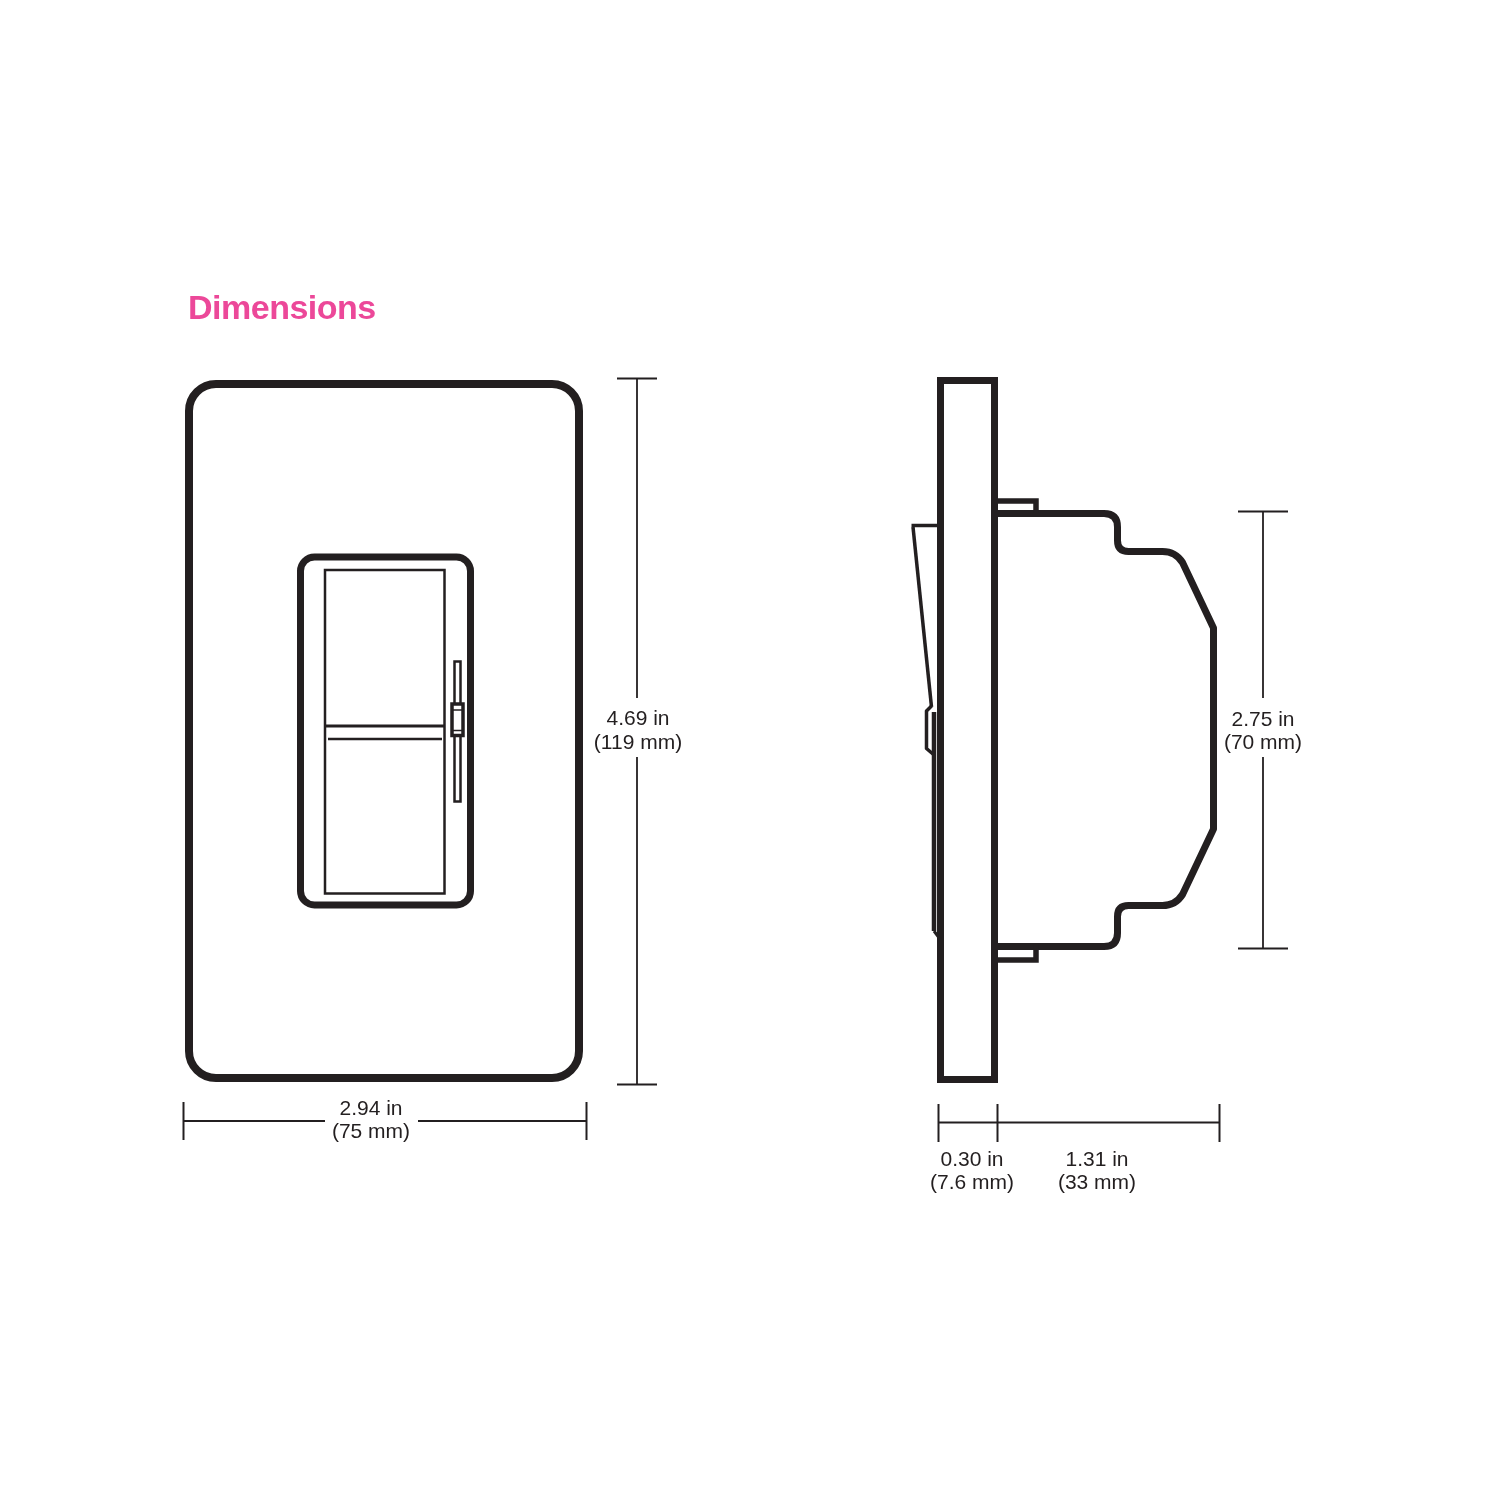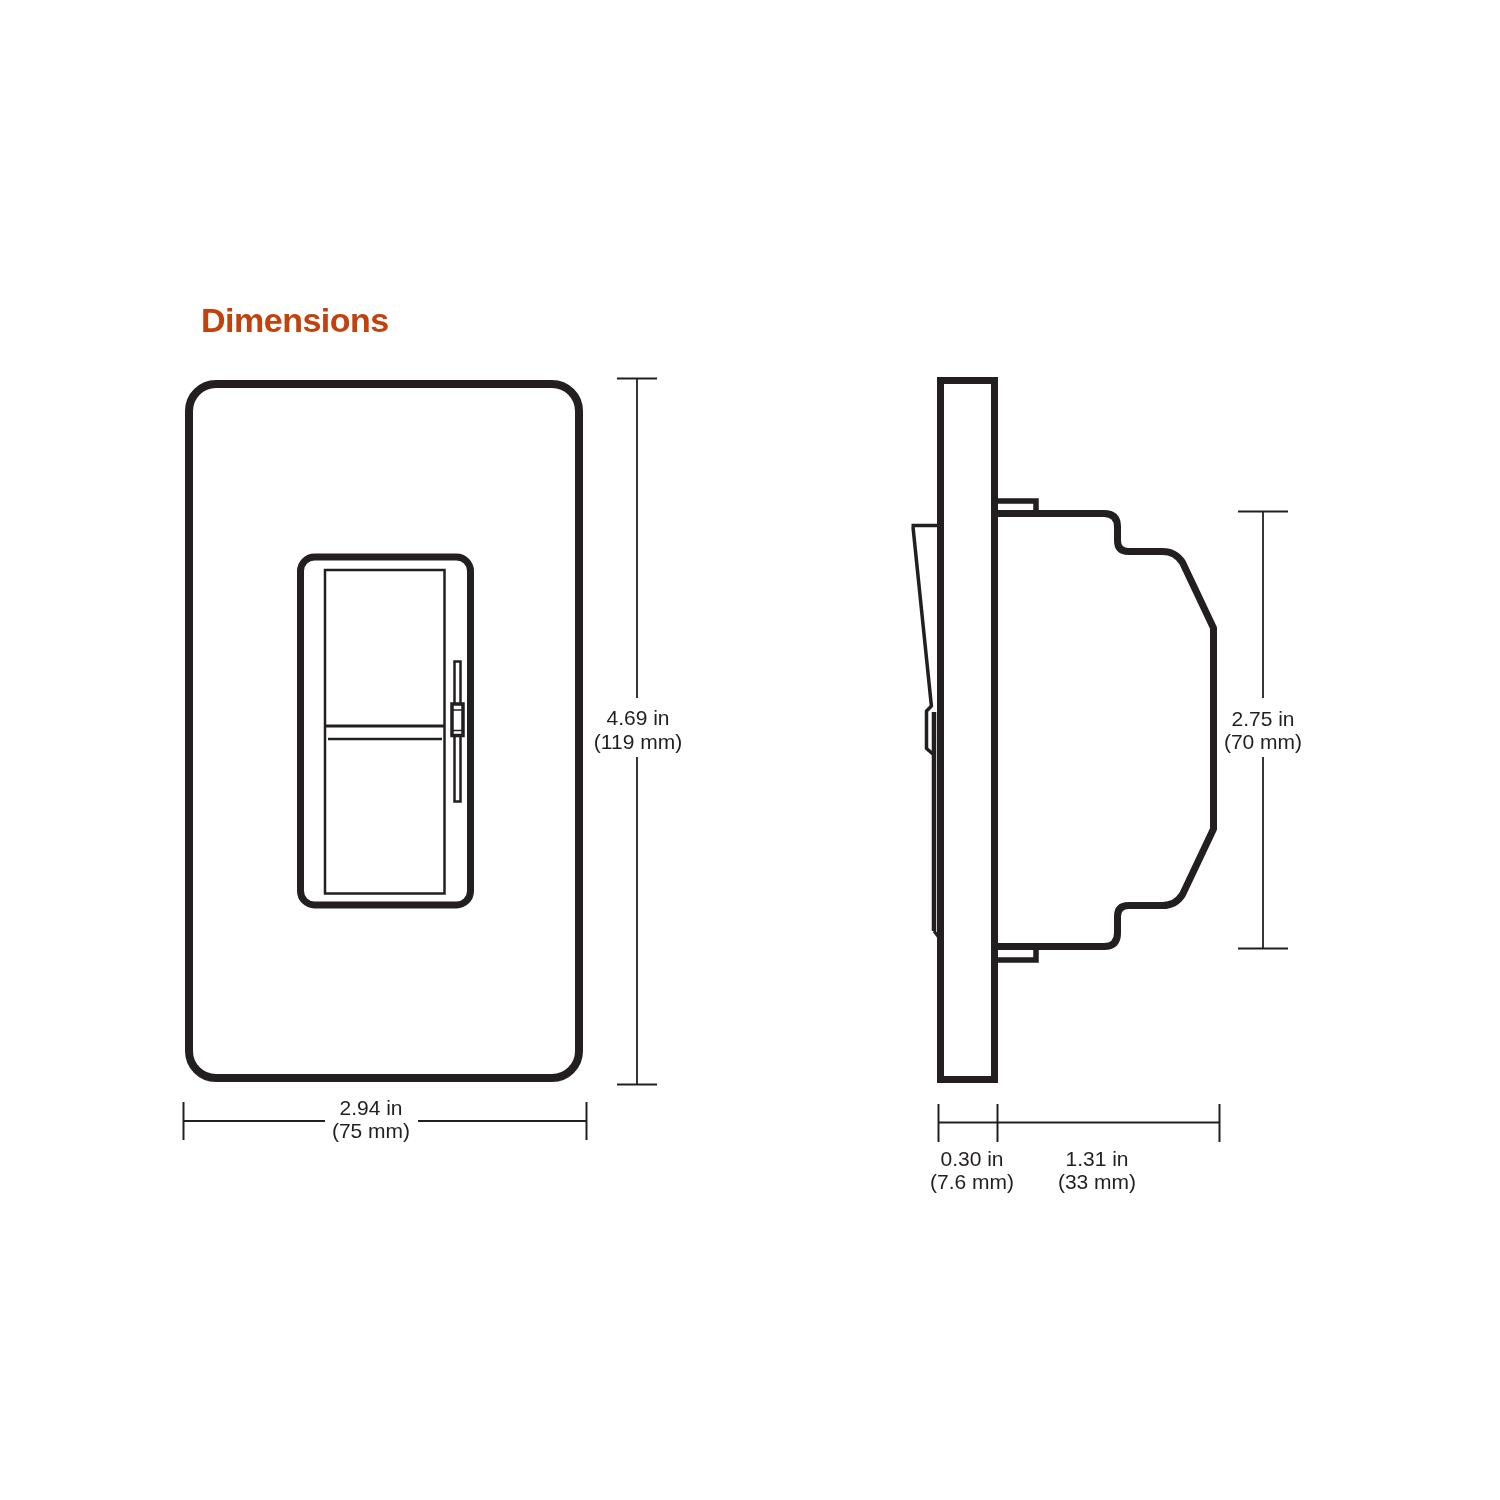--- a/index.html
+++ b/index.html
@@ -12,26 +12,26 @@
     width: 1500px;
     height: 1500px;
     background: #ffffff;
     overflow: hidden;
     font-family: "Liberation Sans", sans-serif;
   }
   .page-title {
     position: absolute;
     left: 184px;
     top: 284px;
-    margin: 17px;
+    margin: 4px;
     font-family: "Liberation Sans", sans-serif;
     font-size: 34px;
     font-weight: 700;
     letter-spacing: -0.5px;
-    color: #c2410c;
+    color: #ec4899;
   }
   .diagram-svg {
     position: absolute;
     left: 0;
     top: 0;
   }
   .dim-label {
     font-family: "Liberation Sans", sans-serif;
     font-size: 21px;
     fill: #231f20;

